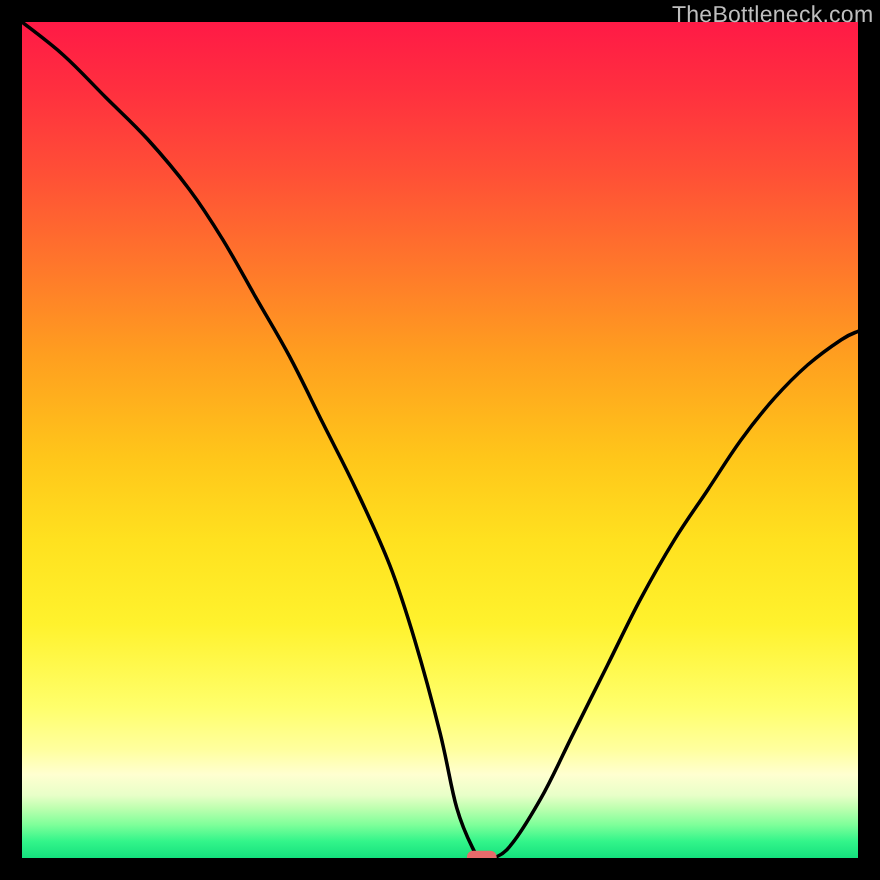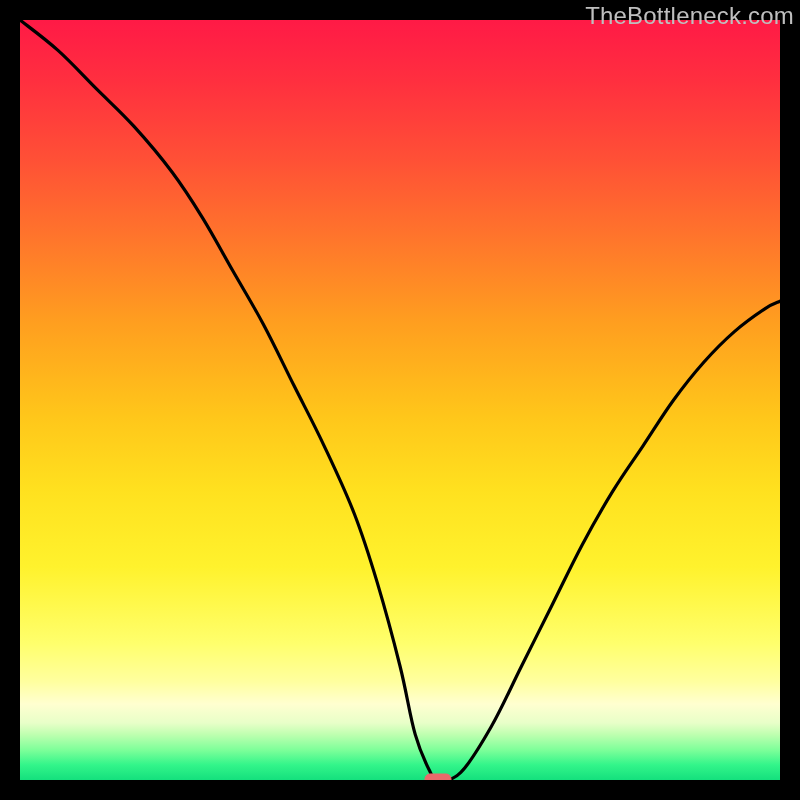--- a/index.html
+++ b/index.html
@@ -64,21 +64,21 @@
   .marker {
     fill: #e86a6b;
     stroke: #e86a6b;
     stroke-width: 1;
   }
   .watermark {
     position: absolute;
     top: 2px;
     right: 6px;
     color: #bfbfbf;
-    font-size: 24px;
+    font-size: 21px;
     font-weight: 500;
     letter-spacing: 0.2px;
     user-select: none;
     margin-left: 23px;
   }
 </style>
 </head>
 <body>
 
 <div class="frame">

